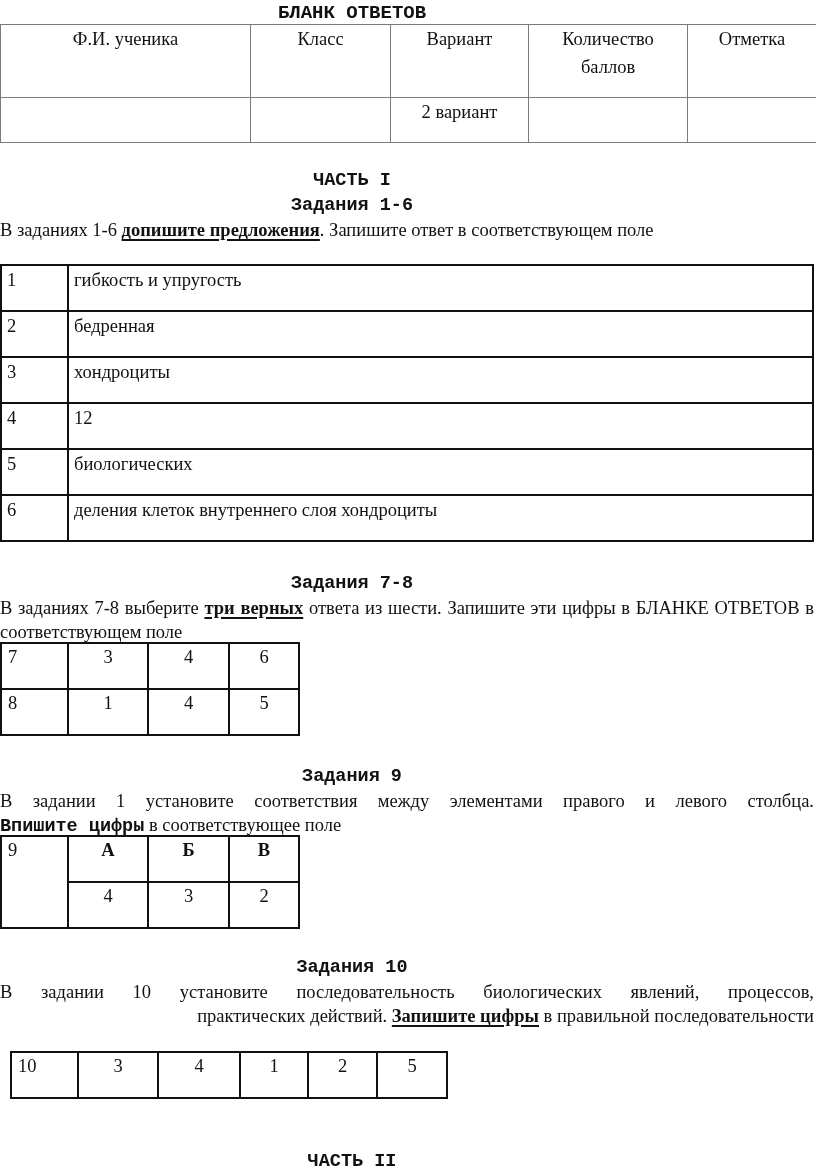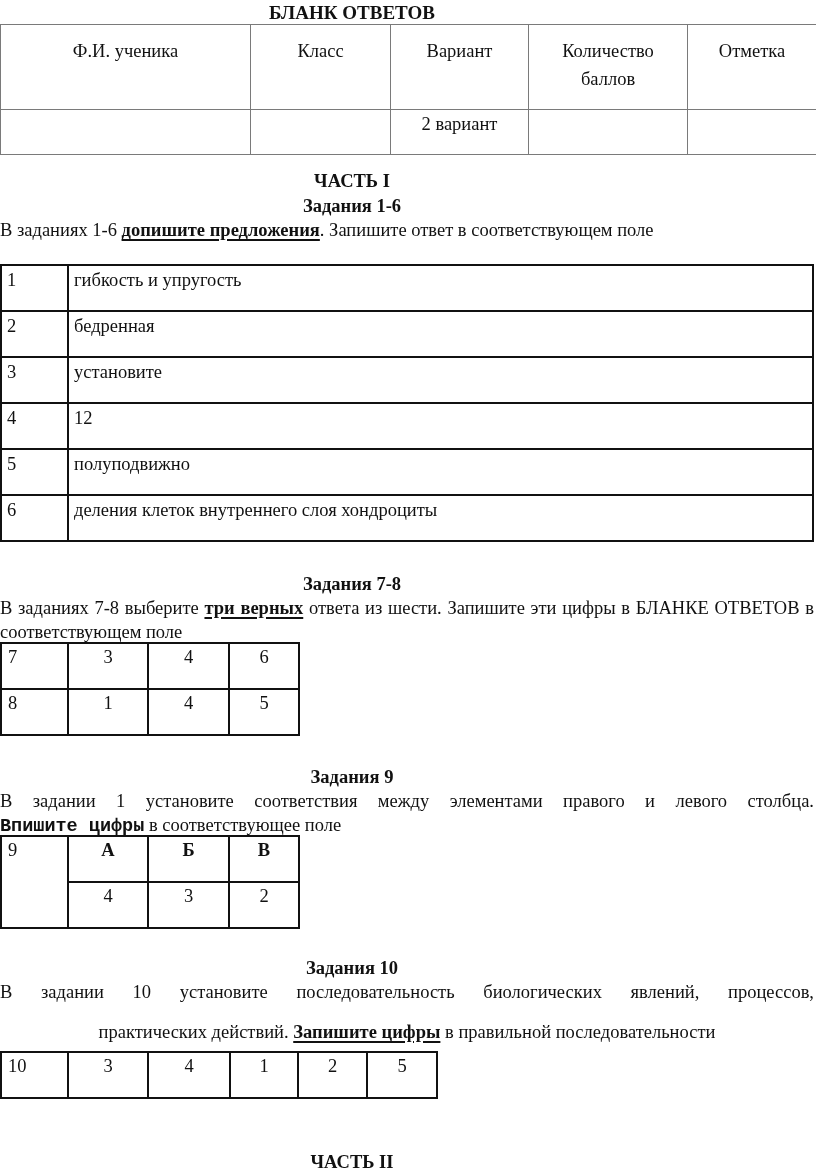--- a/index.html
+++ b/index.html
@@ -2,53 +2,53 @@
 <html><head>
   <meta charset="utf-8">
   <style>
     html, body { margin: 0; padding: 0; background: #ffffff; }
     body {
       width: 816px; height: 1175px; position: relative; overflow: hidden;
       font-family: "Liberation Serif", "DejaVu Serif", serif;
       color: #111111; font-size: 18.5px;
     }
     .abs { position: absolute; }
-    .center { left: 0; width: 704px; text-align: center; }
+    .center { left: 0; width: 704px; text-align: center; font-family: Liberation Mono, monospace; }
     .bold { font-weight: bold; }
     .para { left: 0; width: 814px; line-height: 24px; text-align: justify; }
     .para.last-justify { text-align-last: justify; }
     u.ul { text-decoration: underline; text-decoration-thickness: 2px; text-underline-offset: 3px; font-weight: bold; }
     b.bw { font-weight: bold; font-family: Liberation Mono, monospace; }
 
     table { border-collapse: collapse; position: absolute; table-layout: fixed; }
     td { padding: 0; vertical-align: top; font-size: 18.5px; }
 
     
     .tbl-head { left: 0; top: 24px; width: 816px; }
     .tbl-head td { border: 1px solid #7a7a7a; text-align: center; }
-    .tbl-head tr.r1 td { height: 72px; line-height: 28px; padding-top: 12px; }
+    .tbl-head tr.r1 td { height: 72px; line-height: 28px; padding-top: 0px; }
     .tbl-head tr.r2 td { height: 44px; line-height: 28px; padding-top: 0px; }
 
     
     .tbl-ans td { border: 2px solid #111111; }
     .tbl-16 { left: 0; top: 264px; width: 814px; }
     .tbl-16 td { height: 44px; line-height: 28px; }
     .tbl-16 td.num { width: 62px; padding-left: 5px; }
     .tbl-16 td.txt { padding-left: 5px; }
 
     .tbl-78 { left: 0; top: 642px; width: 298px; }
     .tbl-78 td { height: 44px; line-height: 26px; text-align: center; }
     .tbl-78 td.num { text-align: left; padding-left: 6px; }
 
     .tbl-9 { left: 0; top: 835px; width: 298px; }
     .tbl-9 td { height: 44px; line-height: 26px; text-align: center; }
     .tbl-9 td.num { text-align: left; padding-left: 6px; }
     .tbl-9 td.letter { font-weight: bold; }
 
-    .tbl-10 { left: 0; top: 1051px; width: 436px; border-radius: 14px; }
+    .tbl-10 { left: 10px; top: 1051px; width: 436px; border-radius: 14px; }
     .tbl-10 td { height: 44px; line-height: 26px; text-align: center; }
     .tbl-10 td.num { text-align: left; padding-left: 6px; }
   </style>
 </head>
 <body>
 
 <div class="abs center bold" style="top:0px; line-height:26px; font-size:19px;">БЛАНК ОТВЕТОВ</div>
 
 <table class="tbl-head">
   <colgroup>
@@ -92,29 +92,29 @@
       <tr>
     <td class="num">1</td>
     <td class="txt">гибкость и упругость</td>
   </tr>
   <tr>
     <td class="num">2</td>
     <td class="txt">бедренная</td>
   </tr>
   <tr>
     <td class="num">3</td>
-    <td class="txt">установите</td>
+    <td class="txt">хондроциты</td>
   </tr>
   <tr>
     <td class="num">4</td>
     <td class="txt">12</td>
   </tr>
   <tr>
     <td class="num">5</td>
-    <td class="txt">полуподвижно</td>
+    <td class="txt">биологических</td>
   </tr>
   <tr>
     <td class="num">6</td>
     <td class="txt">деления клеток внутреннего слоя хондроциты</td>
   </tr>
 </tbody>
   </table>
 
 <div class="abs center bold" style="top:572px; line-height:24px;">Задания 7-8</div>
 <div class="abs para" style="top:596px;"><span>В заданиях 7-8 выберите </span><u class="ul">три верных</u><span> ответа из шести. Запишите эти цифры в БЛАНКЕ ОТВЕТОВ в соответствующем поле</span></div>
@@ -165,21 +165,21 @@
     <td>3</td>
     <td>2</td>
   </tr>
 </tbody>
   </table>
 
 <div class="abs center bold" style="top:956px; line-height:24px;">Задания 10</div>
 <div class="abs para last-justify" style="top:980px;">
   <span>В задании 10 установите последовательность биологических явлений, процессов,</span>
 </div>
-<div class="abs para" style="top:1004px; text-align:center;margin-top:16px;"><span>практических действий. </span><u class="ul">Запишите цифры</u><span> в правильной последовательности</span></div>
+<div class="abs para" style="top:1004px; text-align:right;"><span>практических действий. </span><u class="ul">Запишите цифры</u><span> в правильной последовательности</span></div>
 
 <table class="tbl-ans tbl-10">
   <colgroup>
       <col style="width:67px">
       <col style="width:80px">
       <col style="width:82px">
       <col style="width:68px">
       <col style="width:69px">
       <col style="width:70px">
     </colgroup>

